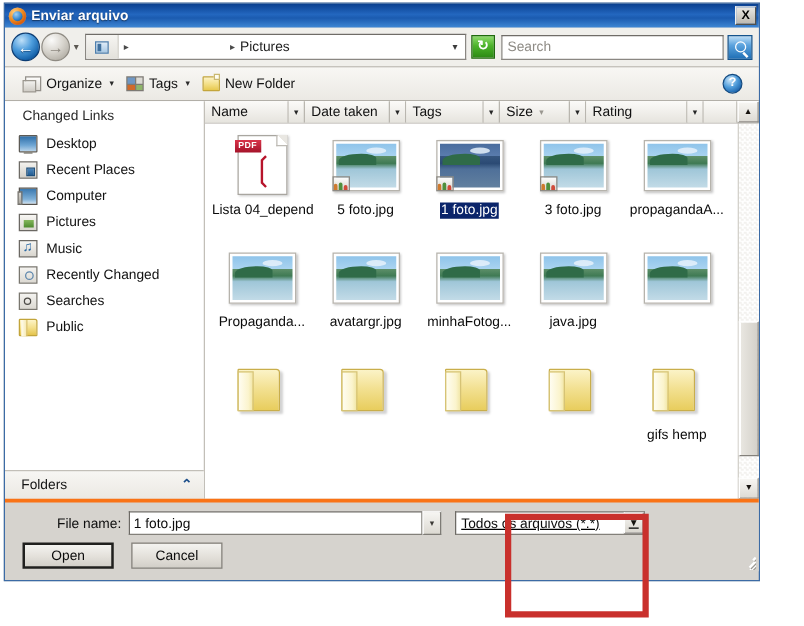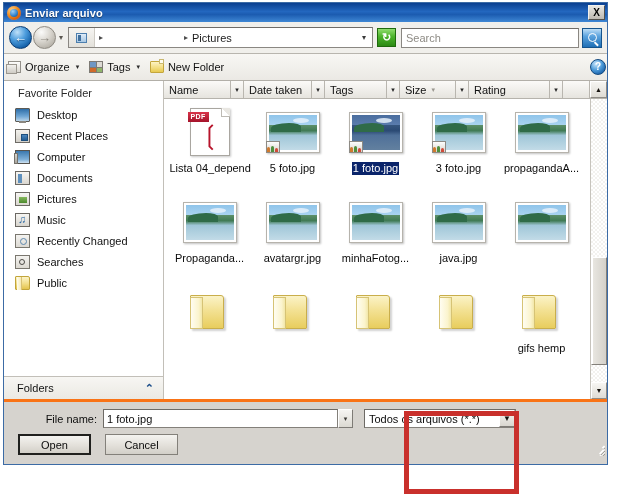--- a/index.html
+++ b/index.html
@@ -246,21 +246,21 @@
     transform: rotate(45deg);
   }
 
   
   .toolbar {
     height: 27px;
     background: linear-gradient(to bottom, #f8f7f4 0%, #ebe9e4 100%);
     border-bottom: 1px solid #b2afa8;
     display: flex;
     align-items: center;
-    padding: 0 1px;
+    padding: 0 13px;
     box-sizing: border-box;
   }
   .tb-item {
     display: flex;
     align-items: center;
     height: 21px;
     padding: 0 3px;
     margin-right: 4px;
   }
   .tb-label {
@@ -849,20 +849,21 @@
     height: 19px;
     background: #ffffff;
     border: 1px solid #83807a;
     border-top-color: #6d6a65;
     border-left-color: #6d6a65;
     box-sizing: border-box;
     display: flex;
     align-items: center;
     margin-left: 11px;
     flex: 0 0 auto;
+    text-decoration: underline;
   }
   .filter-text {
     flex: 1 1 auto;
     font-size: 11px;
     color: #0b0b0b;
     padding-left: 4px;
     white-space: nowrap;
     overflow: hidden;
   }
   .filter-btn {
@@ -990,38 +991,34 @@
     <div class="tb-item">
       <span class="ic-newfolder"></span>
       <span class="tb-label">New Folder</span>
     </div>
     <div class="help-btn">?</div>
   </div>
 
   <div class="body-split">
 
     <div class="sidebar">
-      <div class="fav-head">Favorite Folder</div>
+      <div class="fav-head">Changed Links</div>
       <div class="fav-list">
 
         <div class="fav-item">
           <span class="sic sic-desktop"></span>
           <span class="fav-label">Desktop</span>
         </div>
         <div class="fav-item">
           <span class="sic sic-recent"></span>
           <span class="fav-label">Recent Places</span>
         </div>
         <div class="fav-item">
           <span class="sic sic-computer"></span>
           <span class="fav-label">Computer</span>
-        </div>
-        <div class="fav-item">
-          <span class="sic sic-doc"></span>
-          <span class="fav-label">Documents</span>
         </div>
         <div class="fav-item">
           <span class="sic sic-pic"></span>
           <span class="fav-label">Pictures</span>
         </div>
         <div class="fav-item">
           <span class="sic sic-music"></span>
           <span class="fav-label">Music</span>
         </div>
         <div class="fav-item">

